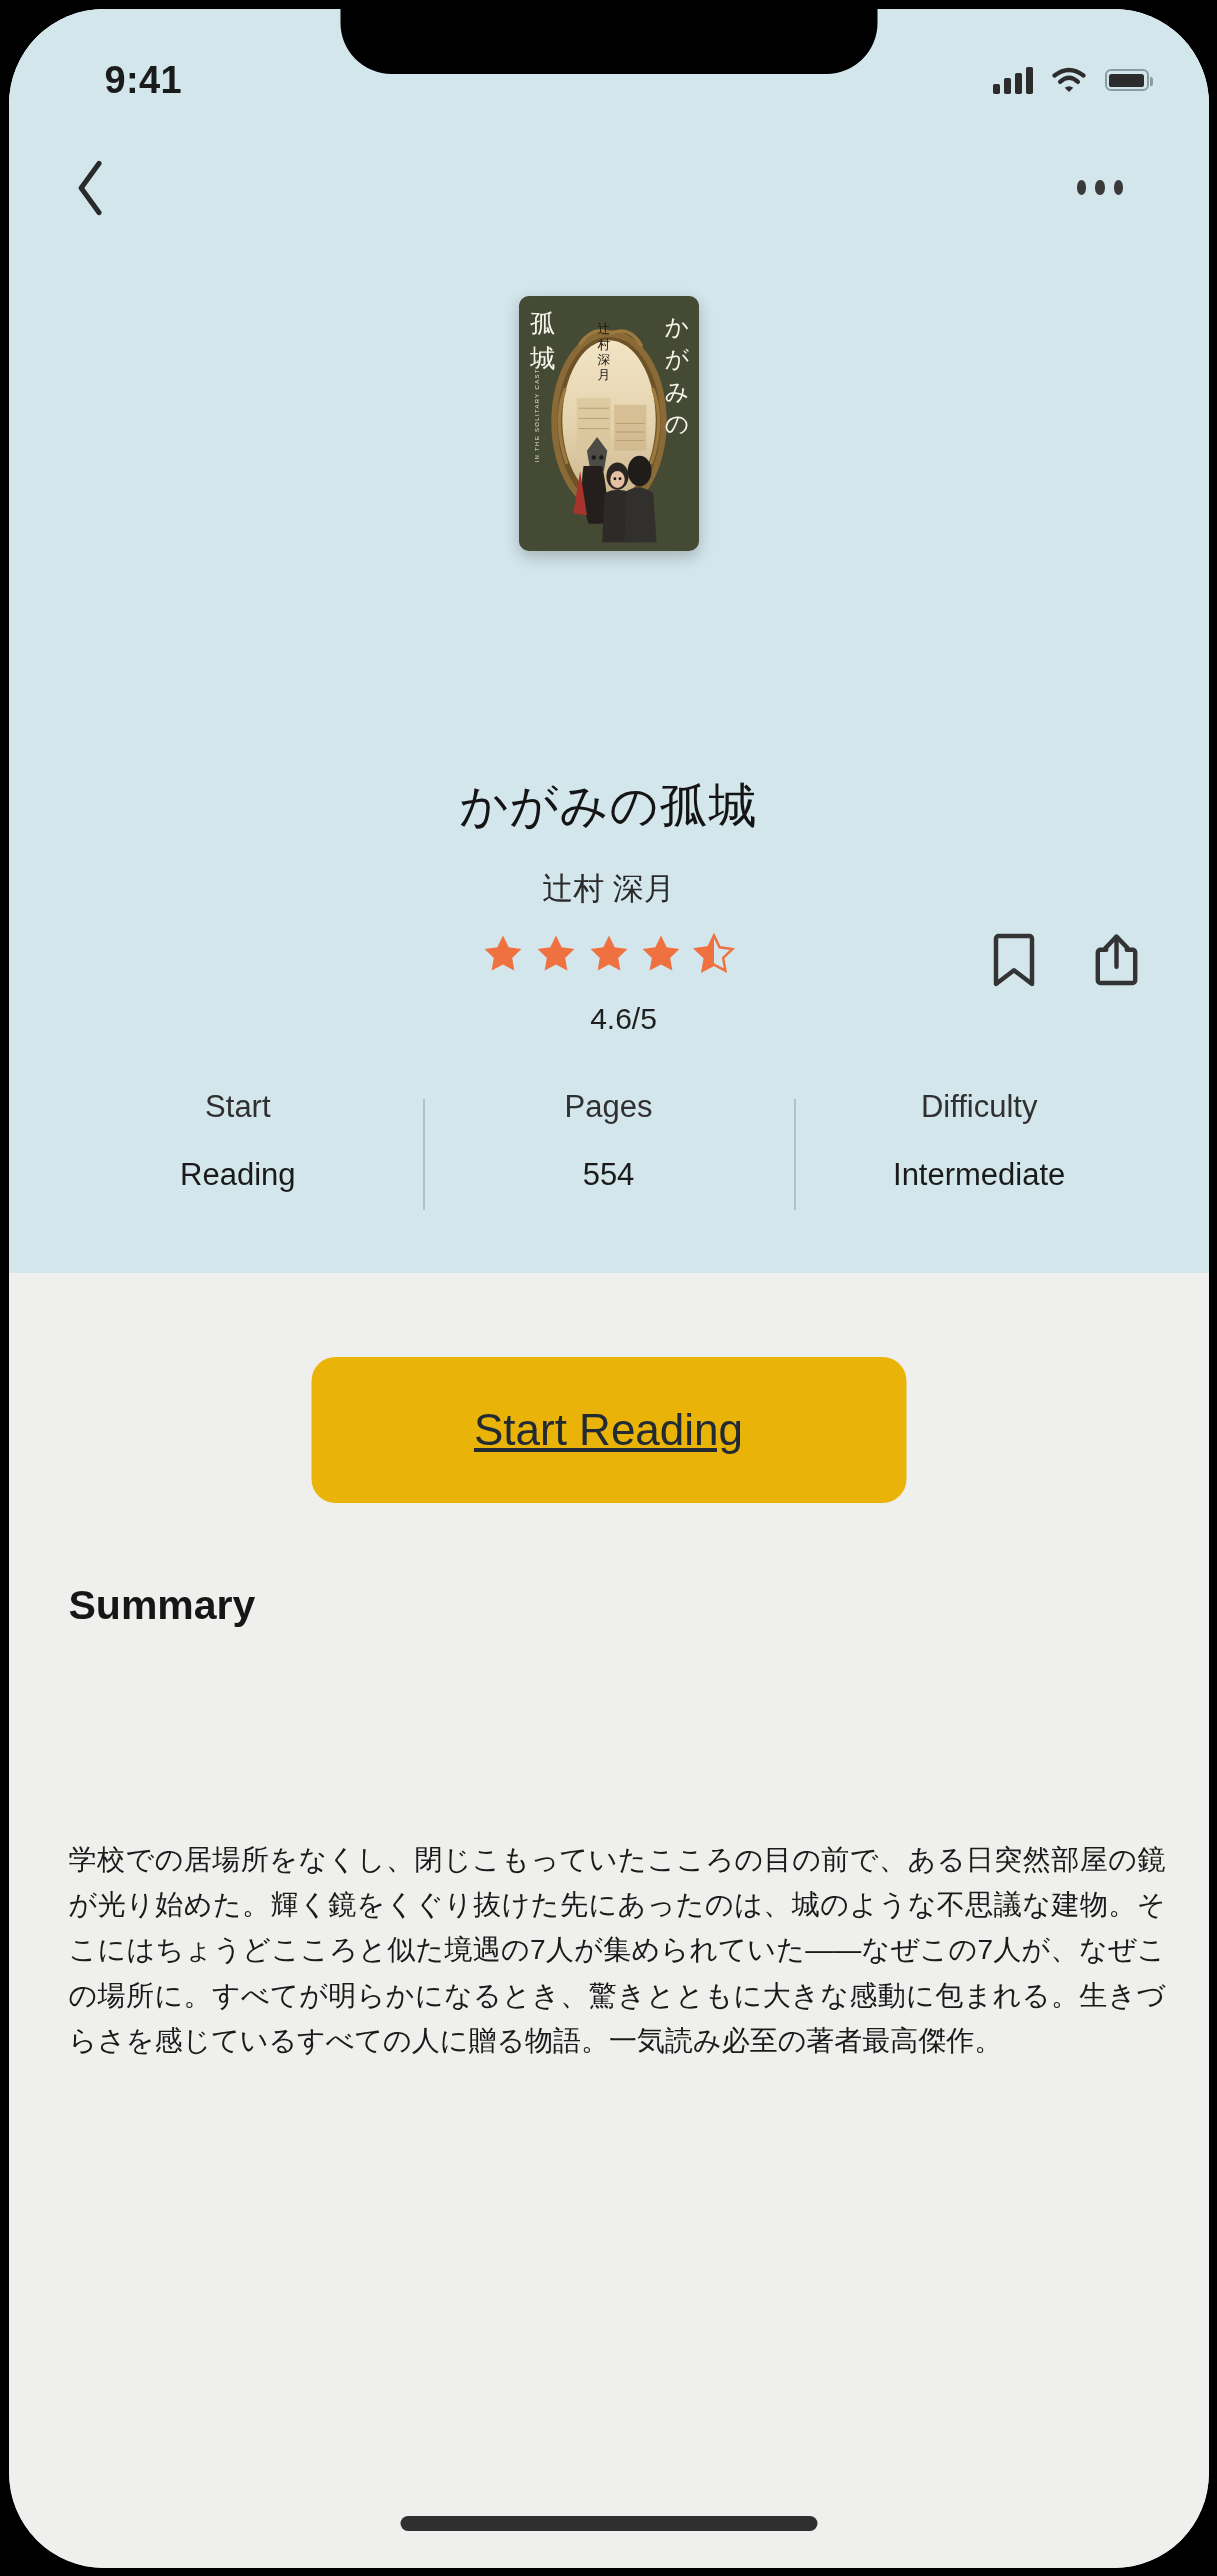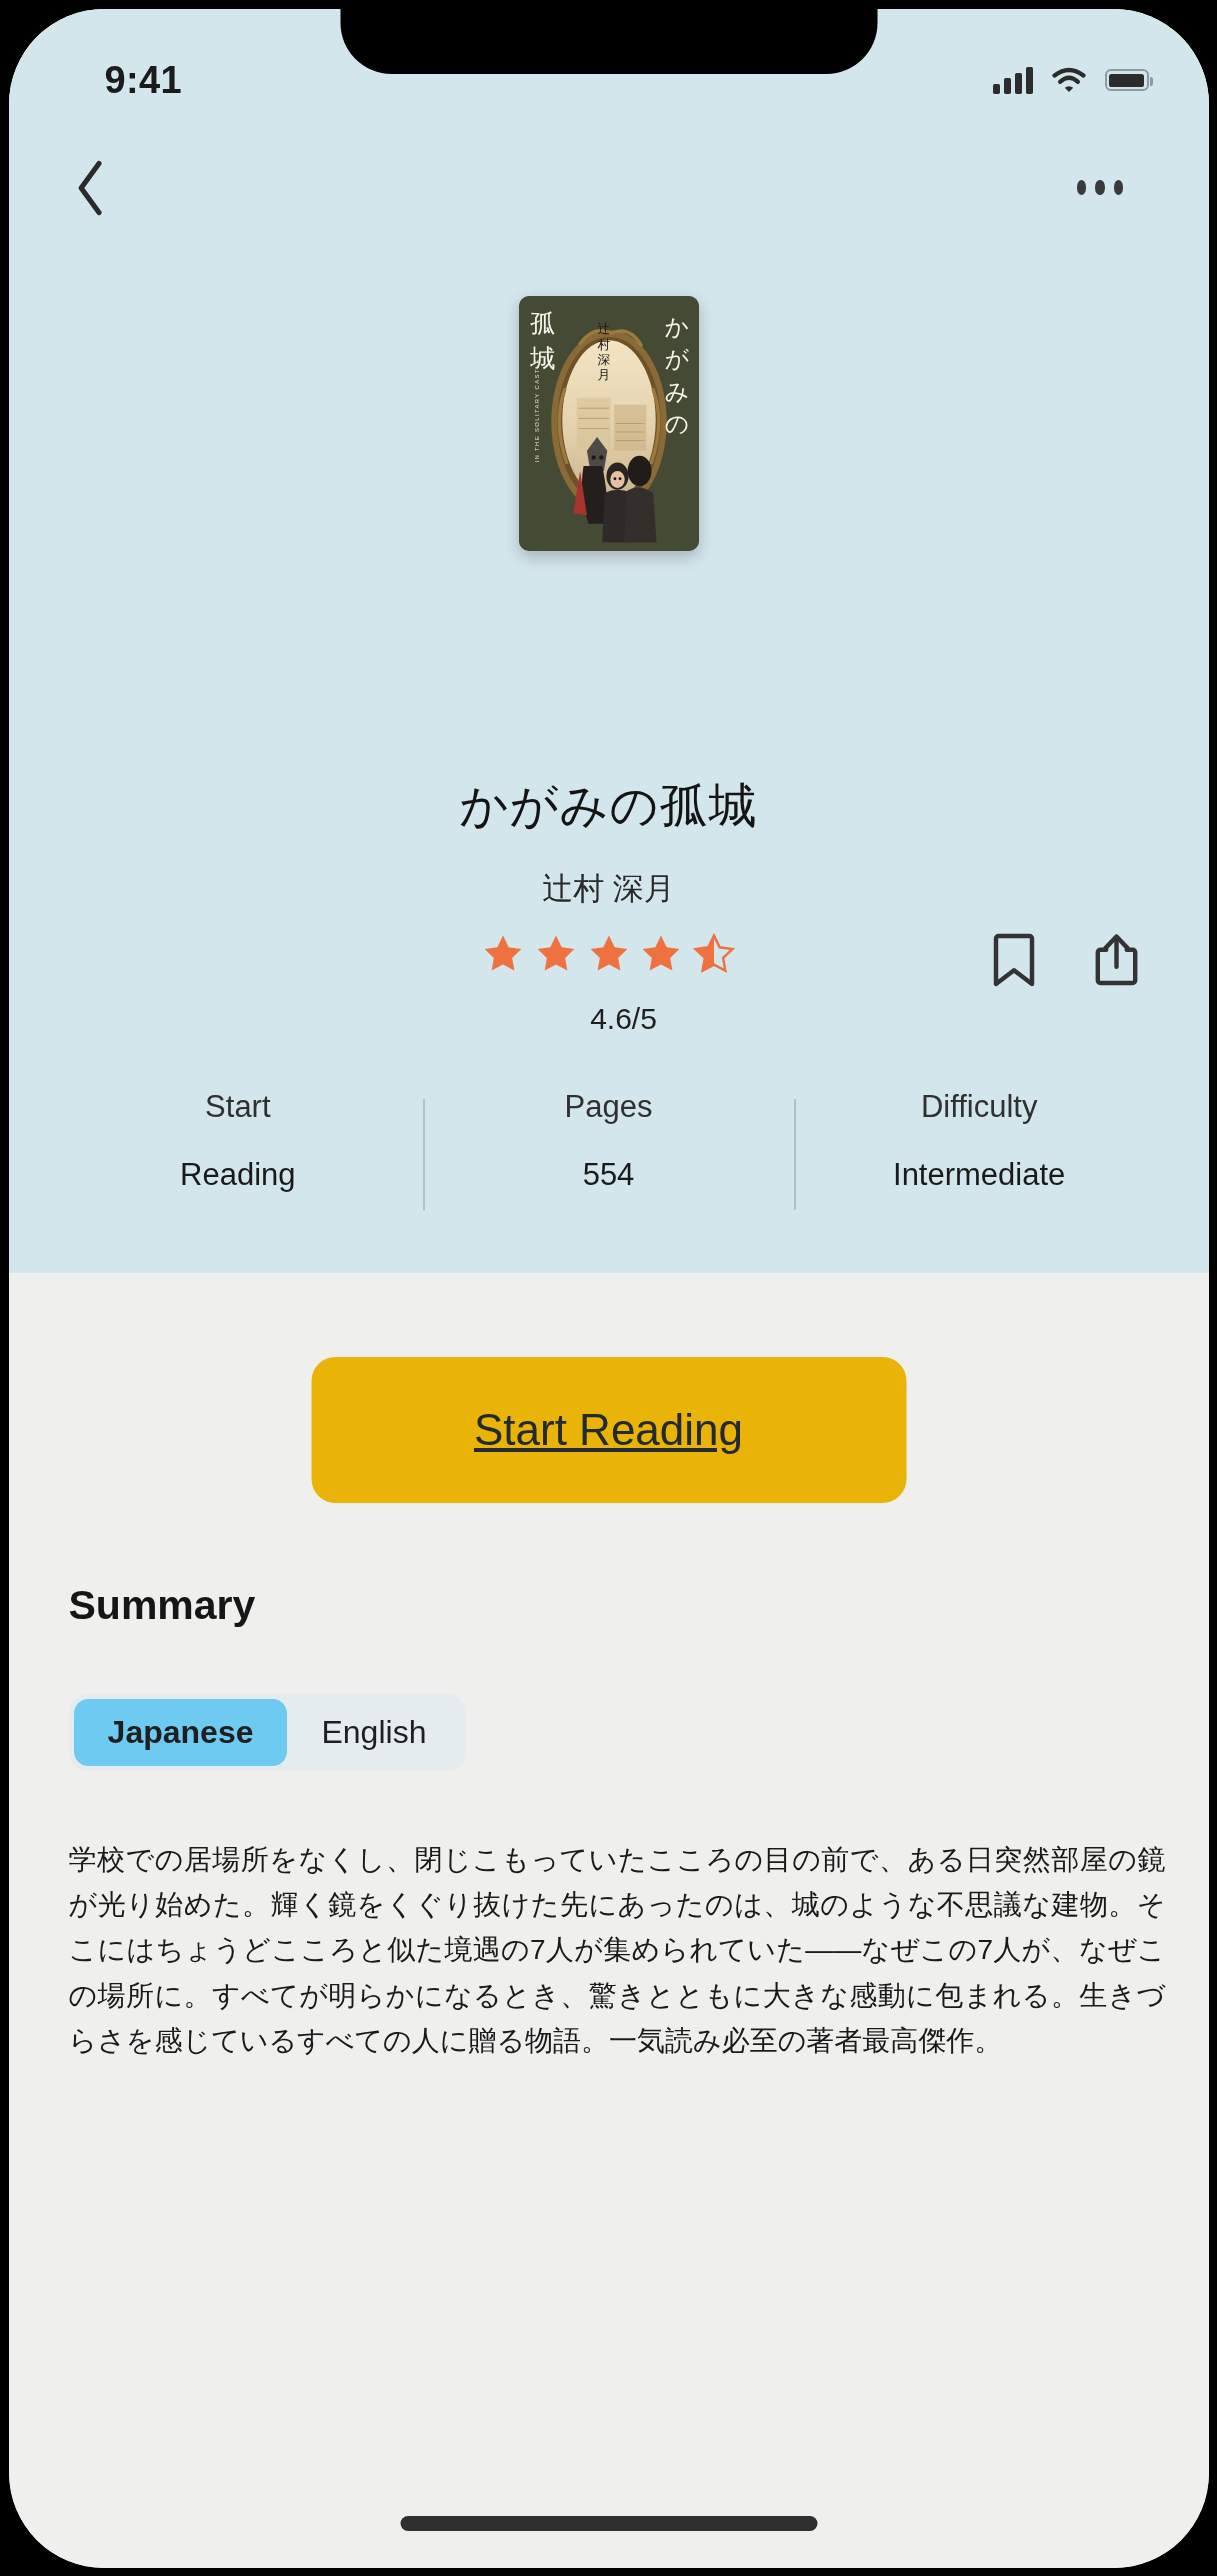--- a/index.html
+++ b/index.html
@@ -476,24 +476,20 @@
       <div class="stat">
         <div class="stat-label">Difficulty</div>
         <div class="stat-value">Intermediate</div>
       </div>
     </div>
 
     <button class="start-btn">Start Reading</button>
 
     <div class="summary-heading">Summary</div>
 
-    <div class="segmented">
-      <div class="seg active">Japanese</div>
-      <div class="seg">English</div>
-    </div>
 
     <div class="summary-text">学校での居場所をなくし、閉じこもっていたこころの目の前で、ある日突然部屋の鏡が光り始めた。輝く鏡をくぐり抜けた先にあったのは、城のような不思議な建物。そこにはちょうどこころと似た境遇の7人が集められていた——なぜこの7人が、なぜこの場所に。すべてが明らかになるとき、驚きとともに大きな感動に包まれる。生きづらさを感じているすべての人に贈る物語。一気読み必至の著者最高傑作。</div>
 
     <div class="notch"></div>
     <div class="home-indicator"></div>
   </div>
 </div>
 
 
 </body></html>

